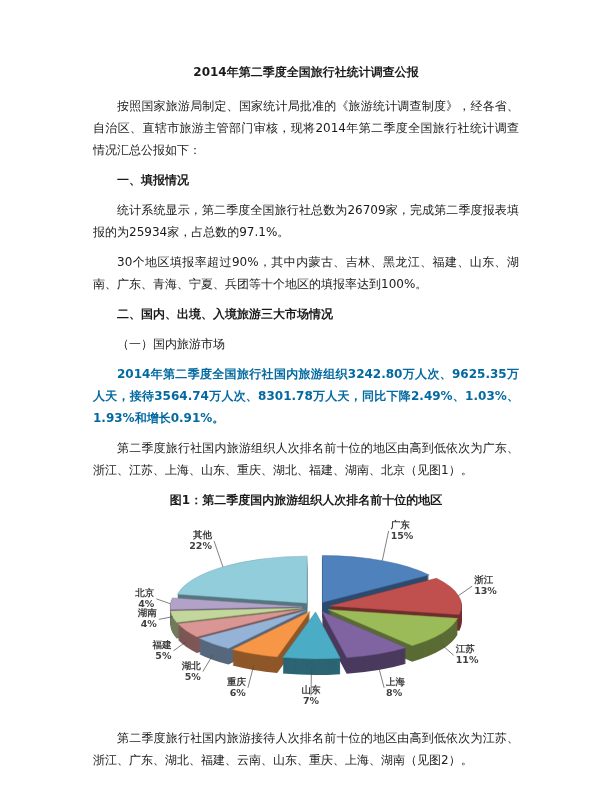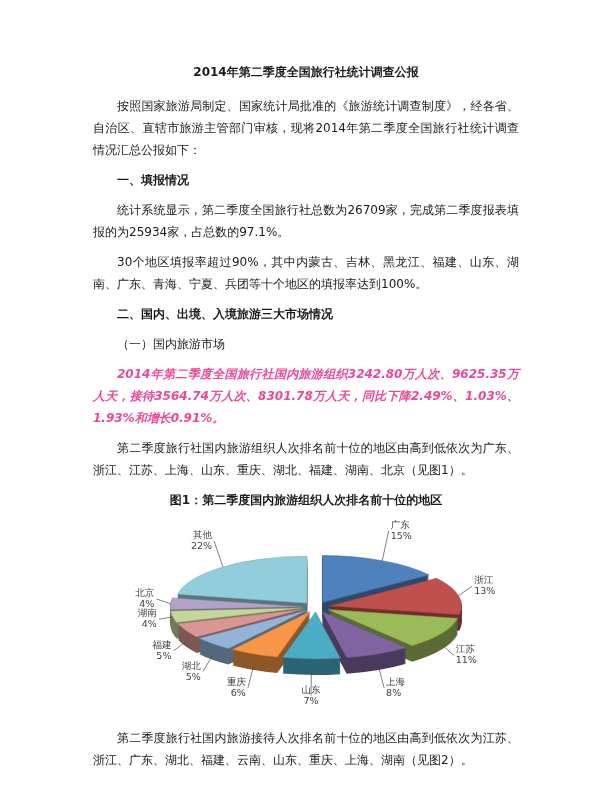--- a/index.html
+++ b/index.html
@@ -5,41 +5,41 @@
   html,body{margin:0;padding:0;background:#ffffff;}
   body{width:612px;height:792px;font-family:"DejaVu Sans","Liberation Sans",sans-serif;color:#1a1a1a;}
   .page{position:relative;width:612px;height:792px;box-sizing:border-box;
         padding:60px 85px 30px 85px;background:#fff;outline:1px solid #dcdcdc;overflow:hidden;}
   .doc-title{font-size:12px;font-weight:bold;text-align:center;margin:0 0 11px 0;line-height:24px;}
   p,h2{font-size:12px;line-height:22px;margin:8px;text-align:justify;text-indent:2em;font-weight:normal;}
   h2{font-weight:bold;}
   .subhead{text-indent:2em;}
   .highlight{font-weight:bold;}
   .caption{text-align:center;text-indent:0;font-weight:bold;}
-  .chart-wrap{margin:2px 0 4px -14px;width:470px;height:200px;}
+  .chart-wrap{margin:2px 0 4px -14px;width:470px;height:200px;font-weight:bold;}
   svg{overflow:visible;display:block;}
   .pie-label{font-size:9.5px;fill:#3f3f3f;}
 </style>
 </head>
 <body>
 
 <div class="page">
 
   <h1 class="doc-title">2014年第二季度全国旅行社统计调查公报</h1>
 
   <p>按照国家旅游局制定、国家统计局批准的《旅游统计调查制度》，经各省、自治区、直辖市旅游主管部门审核，现将2014年第二季度全国旅行社统计调查情况汇总公报如下：</p>
 
   <h2>一、填报情况</h2>
   <p>统计系统显示，第二季度全国旅行社总数为26709家，完成第二季度报表填报的为25934家，占总数的97.1%。</p>
   <p>30个地区填报率超过90%，其中内蒙古、吉林、黑龙江、福建、山东、湖南、广东、青海、宁夏、兵团等十个地区的填报率达到100%。</p>
 
   <h2>二、国内、出境、入境旅游三大市场情况</h2>
   <p class="subhead">（一）国内旅游市场</p>
 
-  <p class="highlight" id="highlight-para" style="color: #ec4899; font-style: italic;">2014年第二季度全国旅行社国内旅游组织3242.80万人次、9625.35万人天，接待3564.74万人次、8301.78万人天，同比下降2.49%、1.03%、1.93%和增长0.91%。</p>
+  <p class="highlight" id="highlight-para" style="color: #0369a1;">2014年第二季度全国旅行社国内旅游组织3242.80万人次、9625.35万人天，接待3564.74万人次、8301.78万人天，同比下降2.49%、1.03%、1.93%和增长0.91%。</p>
 
   <p>第二季度旅行社国内旅游组织人次排名前十位的地区由高到低依次为广东、浙江、江苏、上海、山东、重庆、湖北、福建、湖南、北京（见图1）。</p>
 
   <p class="caption">图1：第二季度国内旅游组织人次排名前十位的地区</p>
 
   <div class="chart-wrap">
     <svg id="pie-svg" width="470" height="200" viewBox="0 0 470 200">
         <path d="M 251.35586699635365 99.5584674779095 L 251.35586699635365 52.5584674779095 A 132 47 0 0 1 358.1461102538467 71.93256062016326 Z" fill="rgb(46,75,110)"></path>
         <path d="M 251.35586699635365 98.5584674779095 L 251.35586699635365 51.5584674779095 A 132 47 0 0 1 358.1461102538467 70.93256062016326 Z" fill="rgb(46,75,110)"></path>
         <path d="M 251.35586699635365 97.5584674779095 L 251.35586699635365 50.5584674779095 A 132 47 0 0 1 358.1461102538467 69.93256062016326 Z" fill="rgb(46,75,110)"></path>

